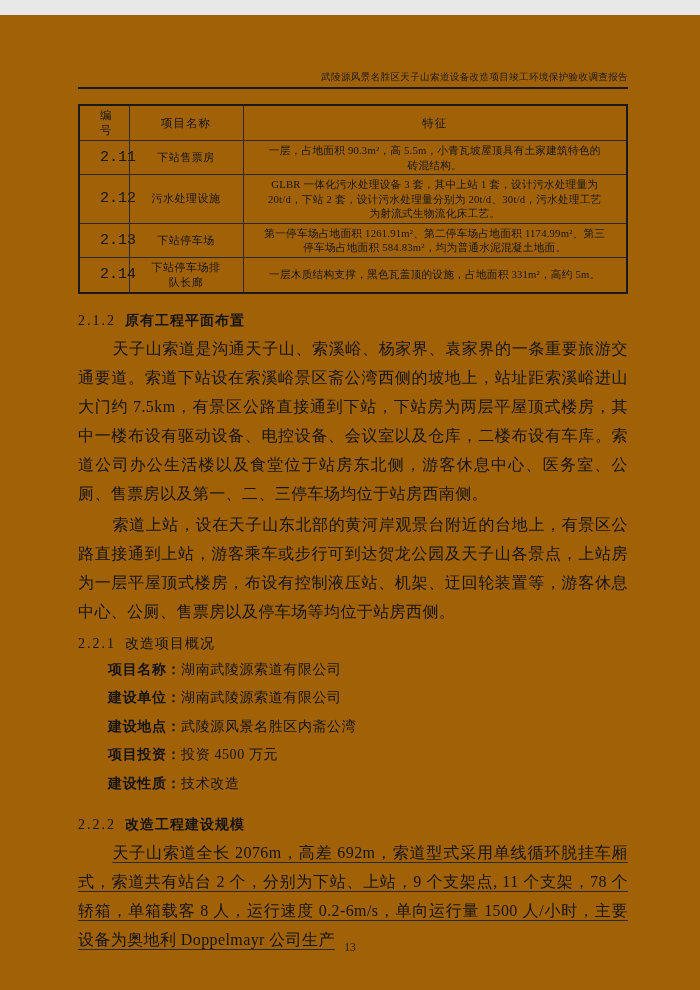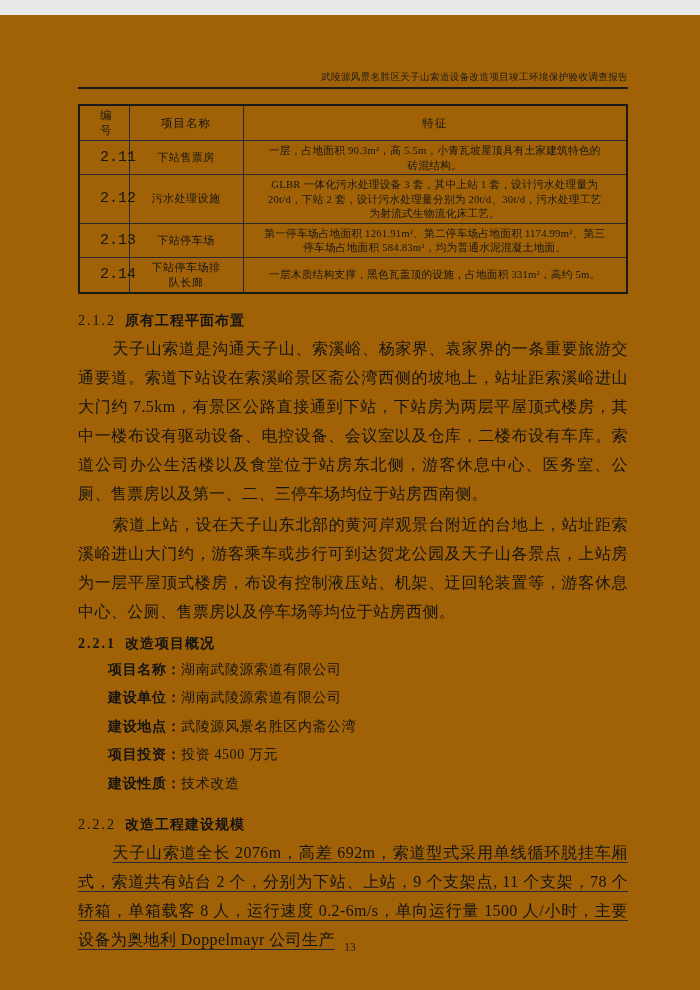--- a/index.html
+++ b/index.html
@@ -30,21 +30,21 @@
   .feat-left{text-align:center;}
   .feat-center{text-align:center;}
   .row-single td{height:18px;}
 
   .h-sub{margin:18px 0 4px;font-size:14px;font-weight:normal;}
   .h-sub .h-num{letter-spacing:2px;margin-right:9px;}
   .h-sub .h-title{font-weight:bold;letter-spacing:1px;}
   .h-main{margin:11px 0 3px;font-size:15px;font-weight:bold;}
   .h-main .h-num{margin-right:7px;}
   .h-main .h-title{letter-spacing:1px;}
-  .h-minor{margin:9px 0 3px;font-size:14px;font-weight:bold;}
+  .h-minor{margin:9px 0 3px;font-size:14px;font-weight:normal;}
   .h-minor .h-num{letter-spacing:2px;margin-right:9px;}
   .h-minor .h-title{letter-spacing:1px;}
 
   p.body-p{
     font-size:16px;line-height:29px;text-align:justify;
     text-indent:2.15em;margin:2px 0;letter-spacing:0.4px;
   }
   .underlined{
     text-decoration:underline;
     text-decoration-thickness:1px;
@@ -105,21 +105,21 @@
           <td class="cell-feature feat-center">一层木质结构支撑，黑色瓦盖顶的设施，占地面积 331m²，高约 5m。</td>
         </tr>
       </tbody>
     </table>
 
     <div class="h-sub">
       <span class="h-num">2.1.2</span><span class="h-title">原有工程平面布置</span>
     </div>
 
     <p class="body-p">天子山索道是沟通天子山、索溪峪、杨家界、袁家界的一条重要旅游交通要道。索道下站设在索溪峪景区斋公湾西侧的坡地上，站址距索溪峪进山大门约 7.5km，有景区公路直接通到下站，下站房为两层平屋顶式楼房，其中一楼布设有驱动设备、电控设备、会议室以及仓库，二楼布设有车库。索道公司办公生活楼以及食堂位于站房东北侧，游客休息中心、医务室、公厕、售票房以及第一、二、三停车场均位于站房西南侧。</p>
-    <p class="body-p">索道上站，设在天子山东北部的黄河岸观景台附近的台地上，站址距索溪峪进山大门约，游客乘车或步行可到达贺龙公园及天子山各景点，上站房为一层平屋顶式楼房，布设有控制液压站、机架、迂回轮装置等，游客休息中心、公厕、售票房以及停车场等均位于站房西侧。</p>
+    <p class="body-p">索道上站，设在天子山东北部的黄河岸观景台附近的台地上，有景区公路直接通到上站，游客乘车或步行可到达贺龙公园及天子山各景点，上站房为一层平屋顶式楼房，布设有控制液压站、机架、迂回轮装置等，游客休息中心、公厕、售票房以及停车场等均位于站房西侧。</p>
 
 
     <div class="h-minor">
       <span class="h-num">2.2.1</span><span class="h-title">改造项目概况</span>
     </div>
 
     <div class="info-row">
       <span class="info-label">项目名称：</span><span class="info-value">湖南武陵源索道有限公司</span>
     </div>
     <div class="info-row">

